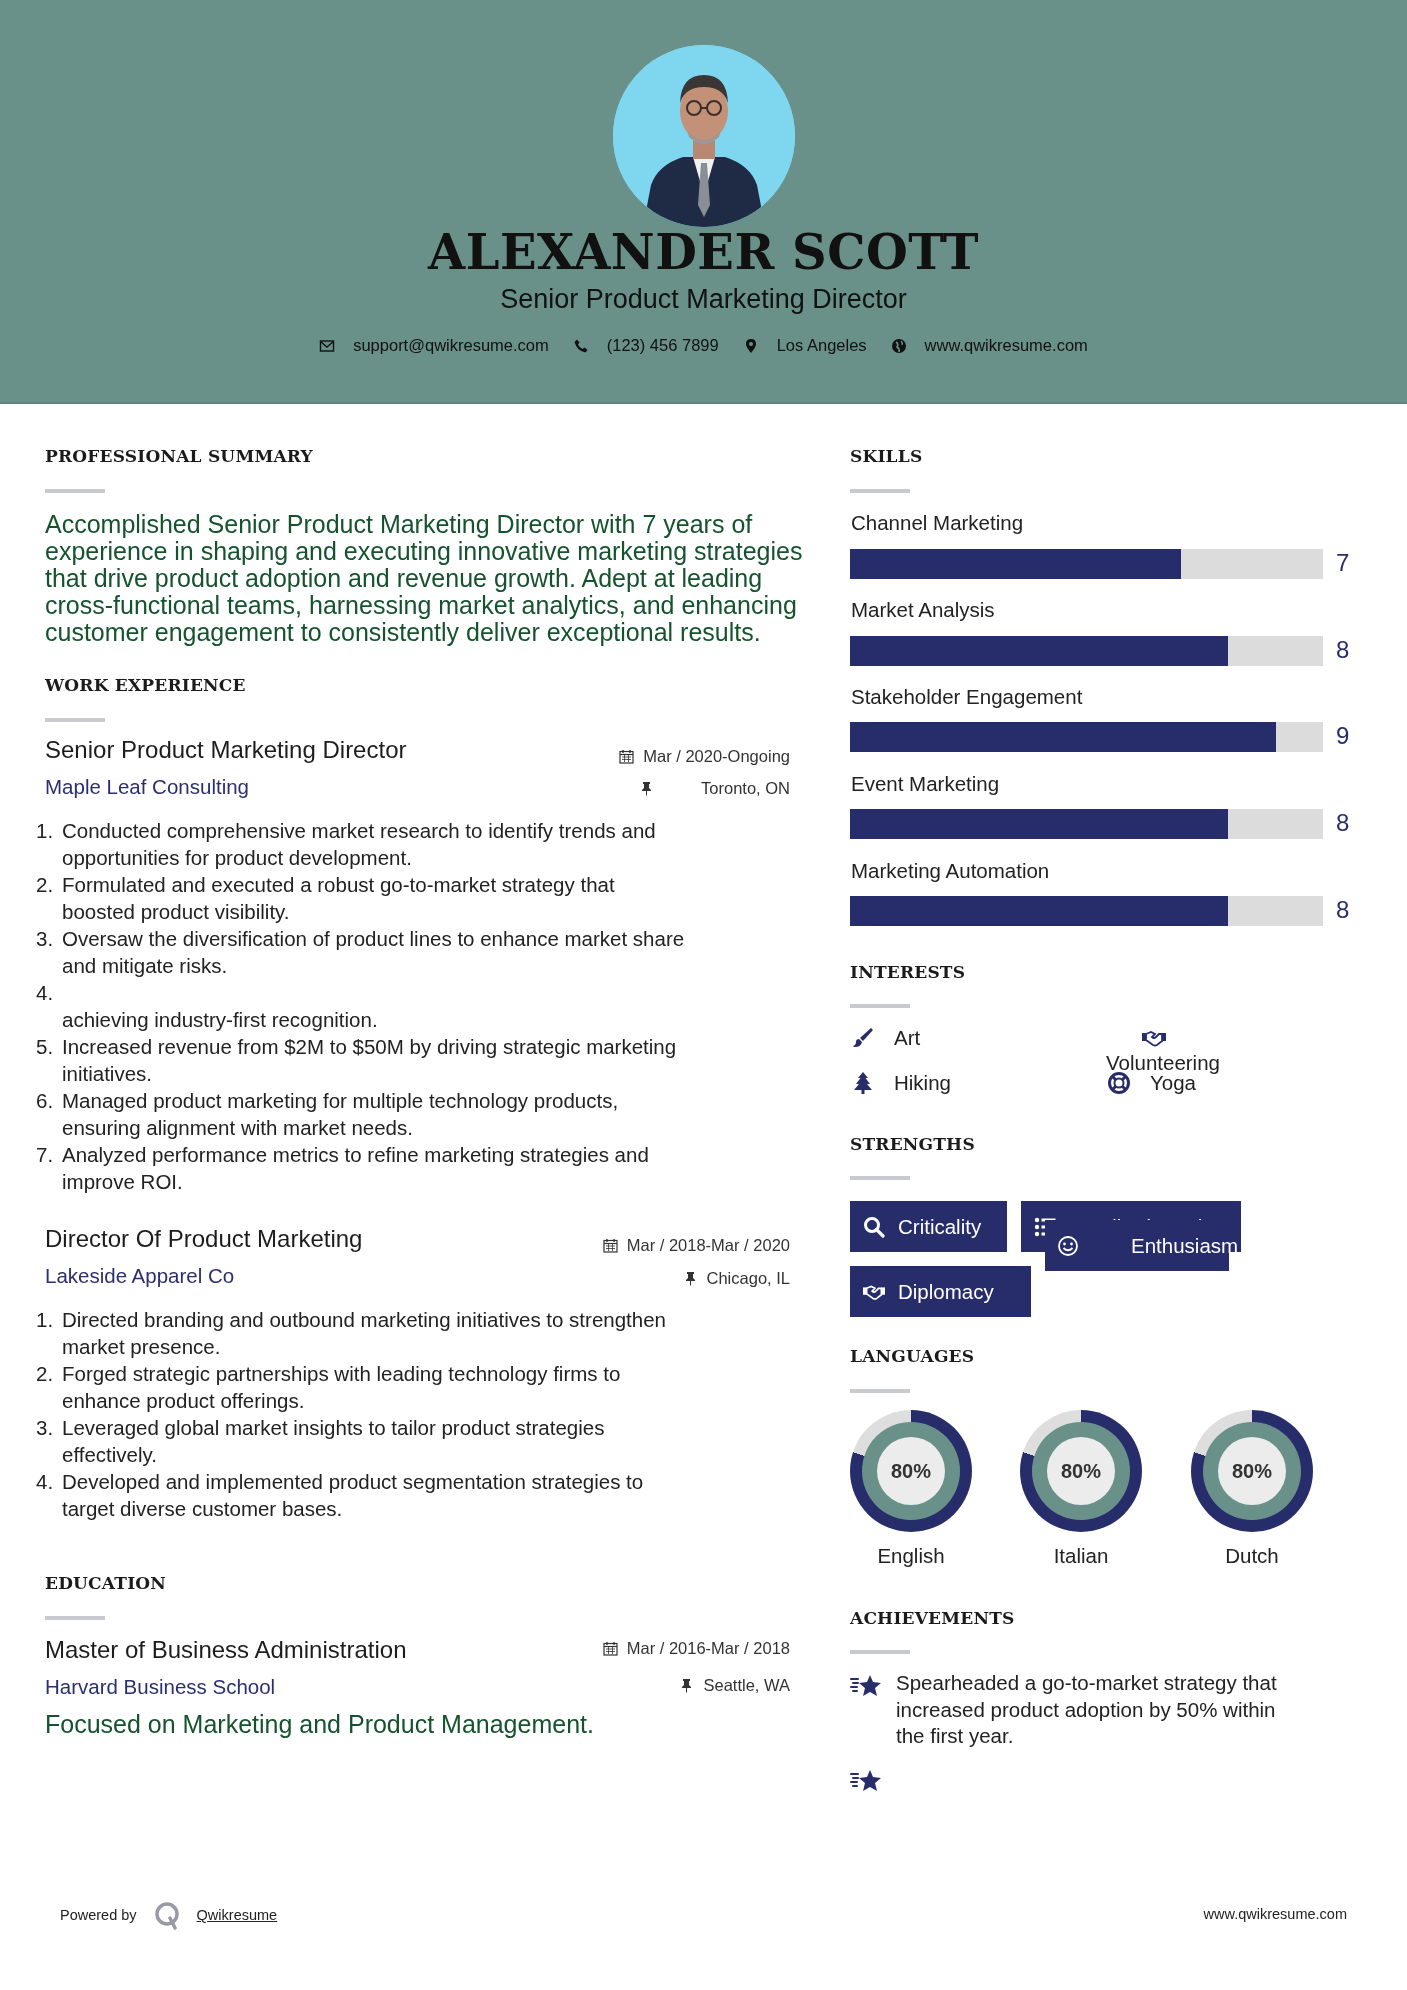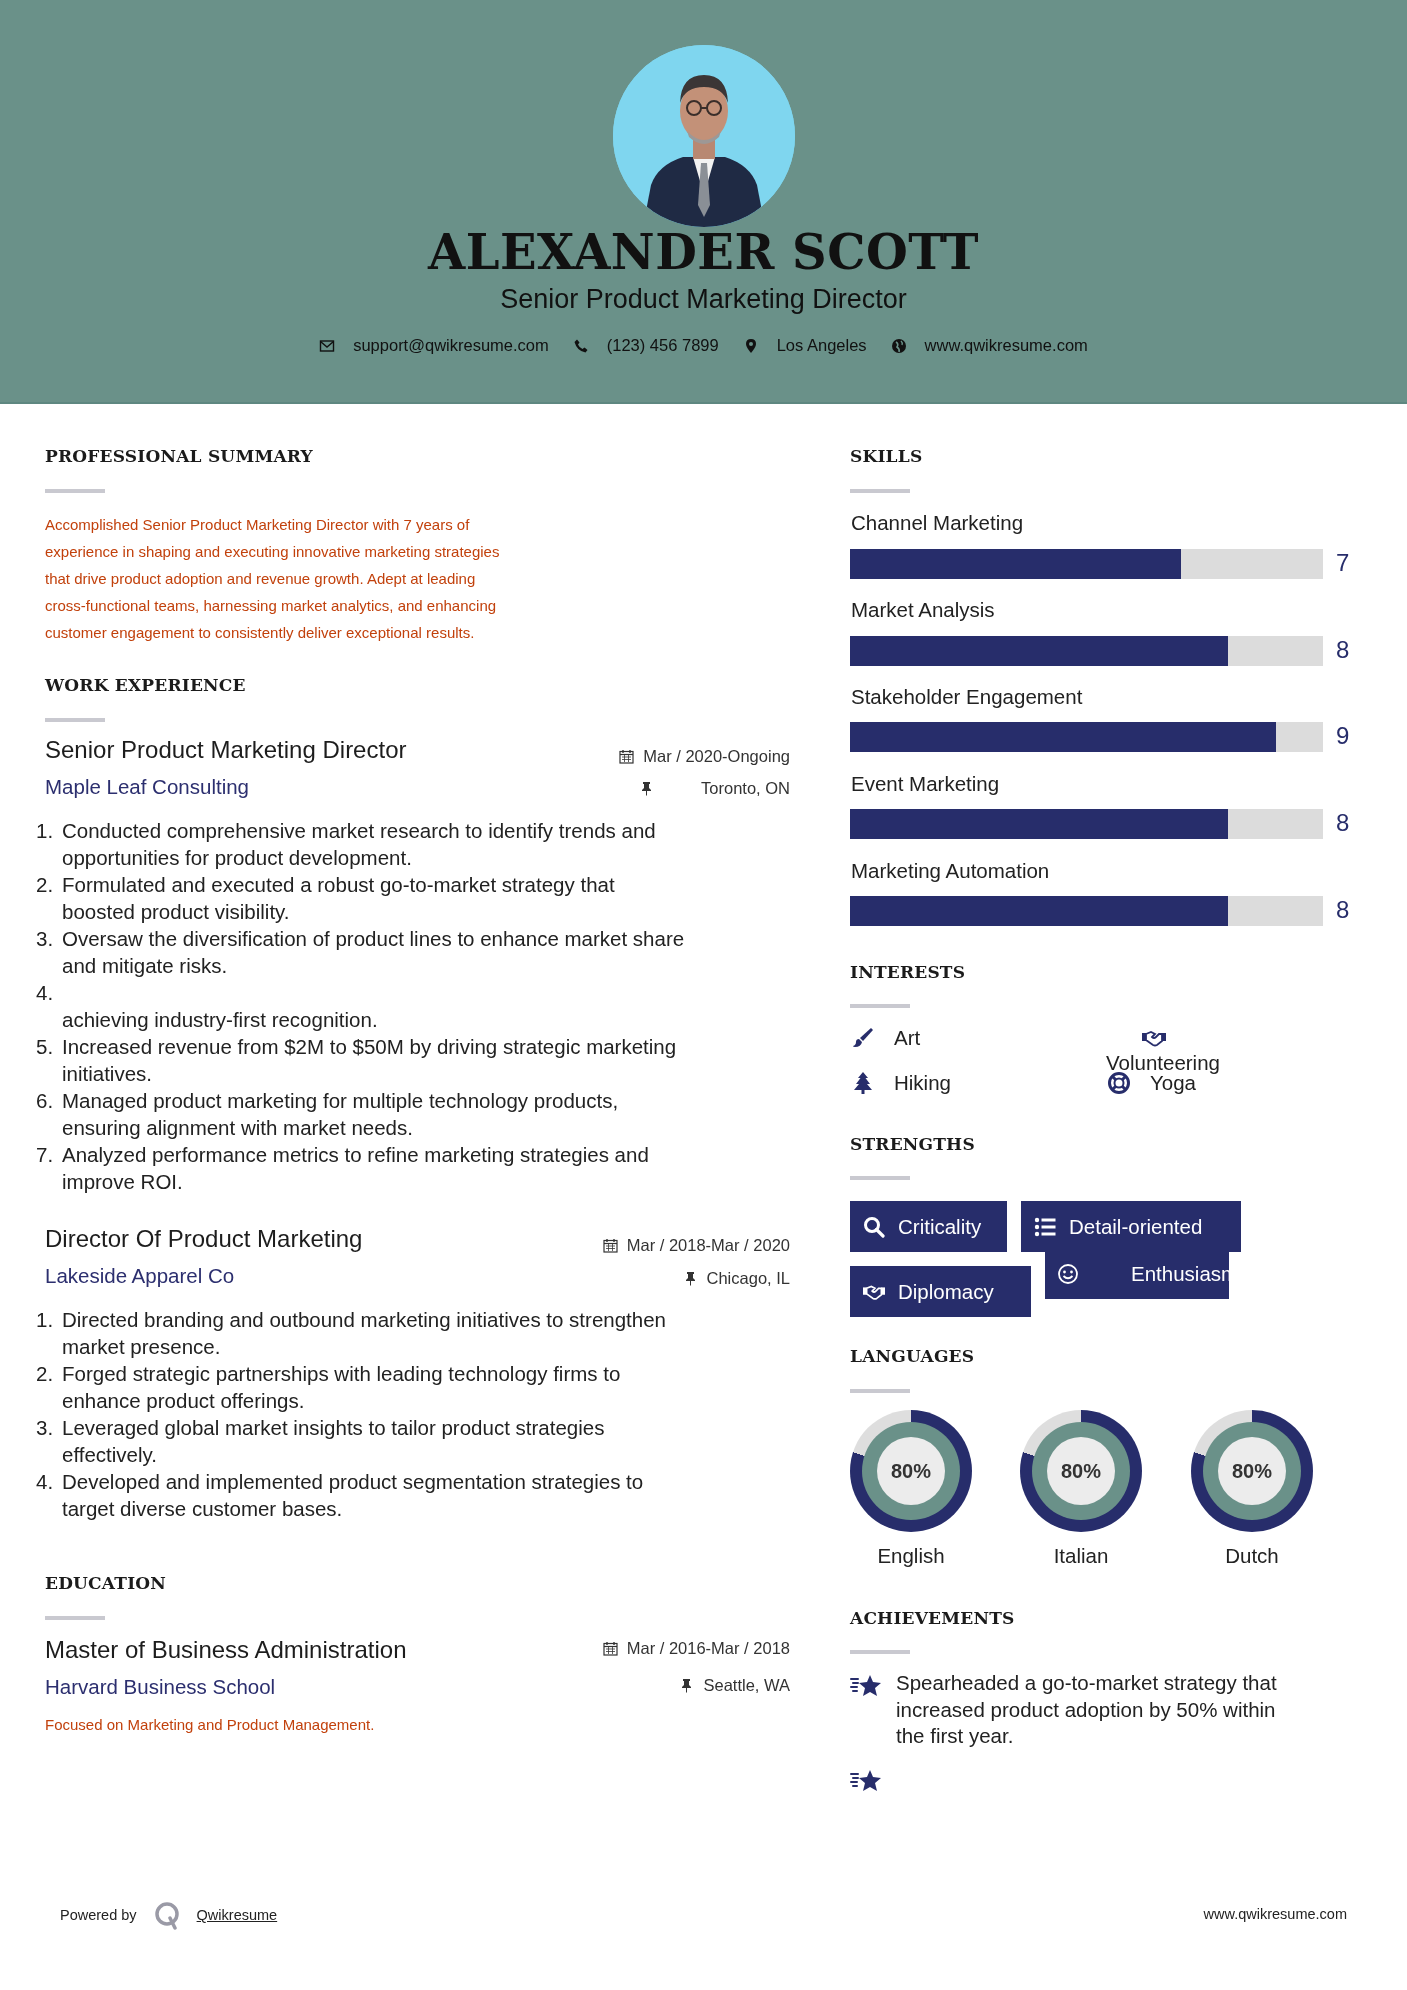--- a/index.html
+++ b/index.html
@@ -14,21 +14,21 @@
   .title { position: absolute; left: 0; width: 1407px; top: 284px; text-align: center; font-size: 27px; color: #111; }
   .contacts { position: absolute; left: 0; width: 1407px; top: 336px; display: flex; justify-content: center; align-items: center; gap: 0; font-size: 16.5px; color: #111; }
   .contact { display: flex; align-items: center; margin: 0 12px; }
   .contact .ic { width: 16px; height: 16px; margin-right: 18px; display: inline-flex; align-items: center; justify-content: center; }
   .contact .ic svg { width: 16px; height: 16px; }
 
   
   .sec-h { position: absolute; font-family: "DejaVu Serif", "Liberation Serif", serif; font-weight: bold; font-size: 17px; color: #1b1b1b; letter-spacing: 0.2px; }
   .sec-rule { position: absolute; width: 60px; height: 4px; background: #c9c9d0; }
 
-  .body-text { position: absolute; font-size: 15px; line-height: 27px; color: #c2410c; }
+  .body-text { position: absolute; font-size: 25px; line-height: 27px; color: #14532d; }
   .job-title { position: absolute; left: 45px; font-size: 24px; color: #1d1d1d; }
   .company { position: absolute; left: 45px; font-size: 20.5px; color: #2c2f6f; }
   .meta { position: absolute; right: 617px; font-size: 16.5px; color: #333; display: flex; align-items: center; white-space: nowrap; }
   .meta .ic { width: 15px; height: 15px; margin-right: 9px; display: inline-flex; }
   .meta .ic svg { width: 15px; height: 15px; }
   ol.duties { position: absolute; left: 36px; width: 760px; list-style: none; font-size: 20.5px; line-height: 27px; color: #222; }
   ol.duties li { display: flex; }
   ol.duties li .n { width: 26px; flex: none; text-align: left; }
   ol.duties li .t { flex: 1; }
 
@@ -360,21 +360,21 @@
 <div class="strength" style="left:850px; top:1266px; width:181px;">
   <span class="ic">
       <svg viewBox="0 0 24 24">
         <rect x="0" y="7" width="4" height="8" fill="#fff"></rect>
         <rect x="20" y="7" width="4" height="8" fill="#fff"></rect>
         <path d="M4 8 L9 6 L13 8 L10 11 Q12 13 14 11 L17 8 L20 8 L20 15 L15 19 Q13 20 11 19 L4 14 Z" fill="none" stroke="#fff" stroke-width="1.8"></path>
       </svg>
     </span>
   <span>Diplomacy</span>
 </div>
-<div class="strength" style="left:1045px; top:1248px; width:184px;gap:40px;">
+<div class="strength" style="left:1045px; top:1220px; width:184px;gap:40px;">
   <span class="ic">
       <svg viewBox="0 0 22 22">
         <circle cx="11" cy="11" r="9" fill="none" stroke="#fff" stroke-width="1.8"></circle>
         <circle cx="7.5" cy="9" r="1.4" fill="#fff"></circle>
         <circle cx="14.5" cy="9" r="1.4" fill="#fff"></circle>
         <path d="M6.5 13 Q11 17.5 15.5 13" fill="none" stroke="#fff" stroke-width="1.8"></path>
       </svg>
     </span>
   <span>Enthusiasm</span>
 </div>

